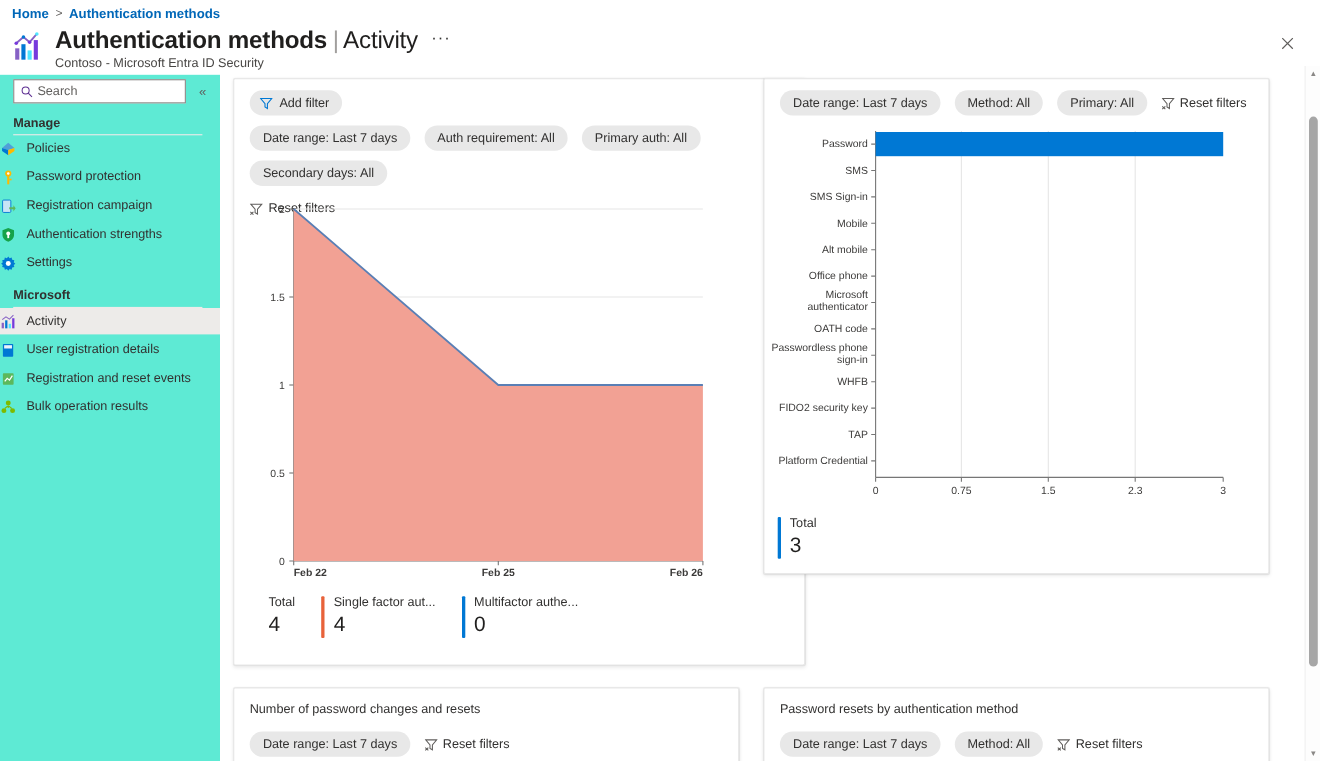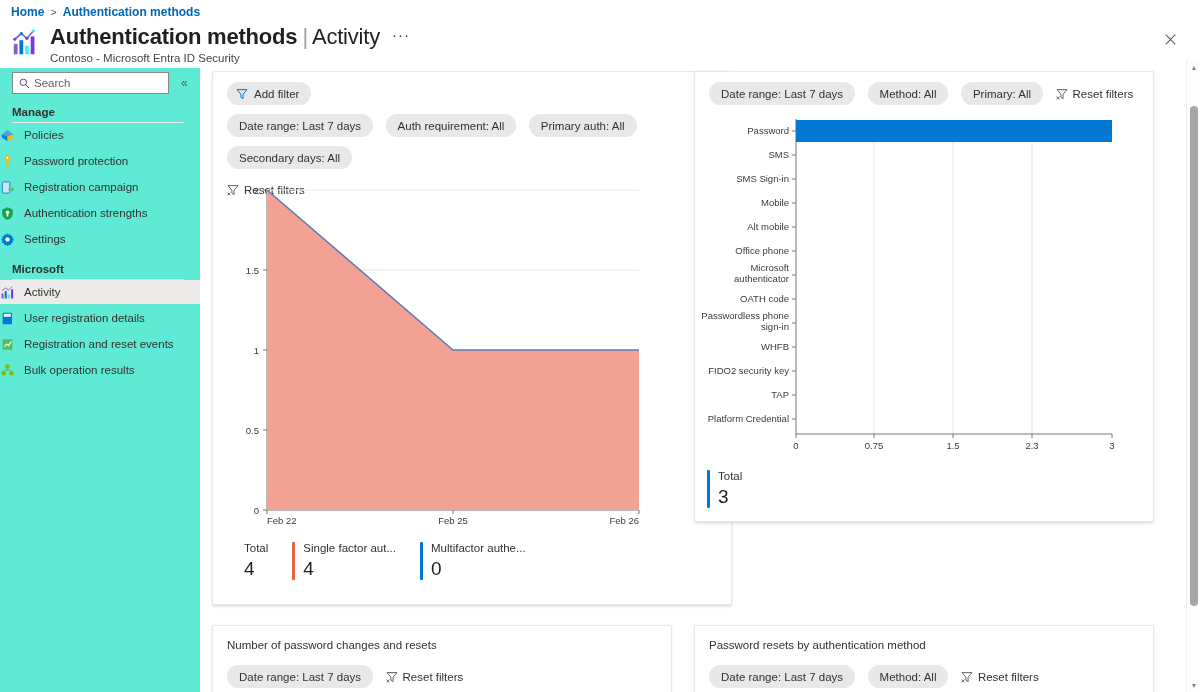--- a/index.html
+++ b/index.html
@@ -347,21 +347,21 @@
 
         <text class="tick tick-r" x="32" y="10">2</text>
         <text class="tick tick-r" x="32" y="90">1.5</text>
         <text class="tick tick-r" x="32" y="170">1</text>
         <text class="tick tick-r" x="32" y="250">0.5</text>
         <text class="tick tick-r" x="32" y="330">0</text>
 
         <path d="M40,6 L226,166 L412,166 L412,326 L40,326 Z" fill="#f2a194"></path>
         <polyline points="40,6 226,166 412,166" fill="none" stroke="#5a7fb5" stroke-width="1.6"></polyline>
       </svg>
-      <div style="position:absolute; left:14px; top:441px; width:430px;">
+      <div style="position:absolute; left:14px; top:441px; width:430px;font-weight:bold;">
         <svg width="430" height="16" viewBox="0 0 430 16">
           <text class="tick" x="40" y="11" text-anchor="start">Feb 22</text>
           <text class="tick tick-m" x="226" y="11">Feb 25</text>
           <text class="tick" x="412" y="11" text-anchor="end">Feb 26</text>
         </svg>
       </div>
 
       <div class="stats" style="position:absolute; left:20px; top:470px;">
         <div class="stat">
           <div class="stat-accent" style="background:#ffffff;"></div>

